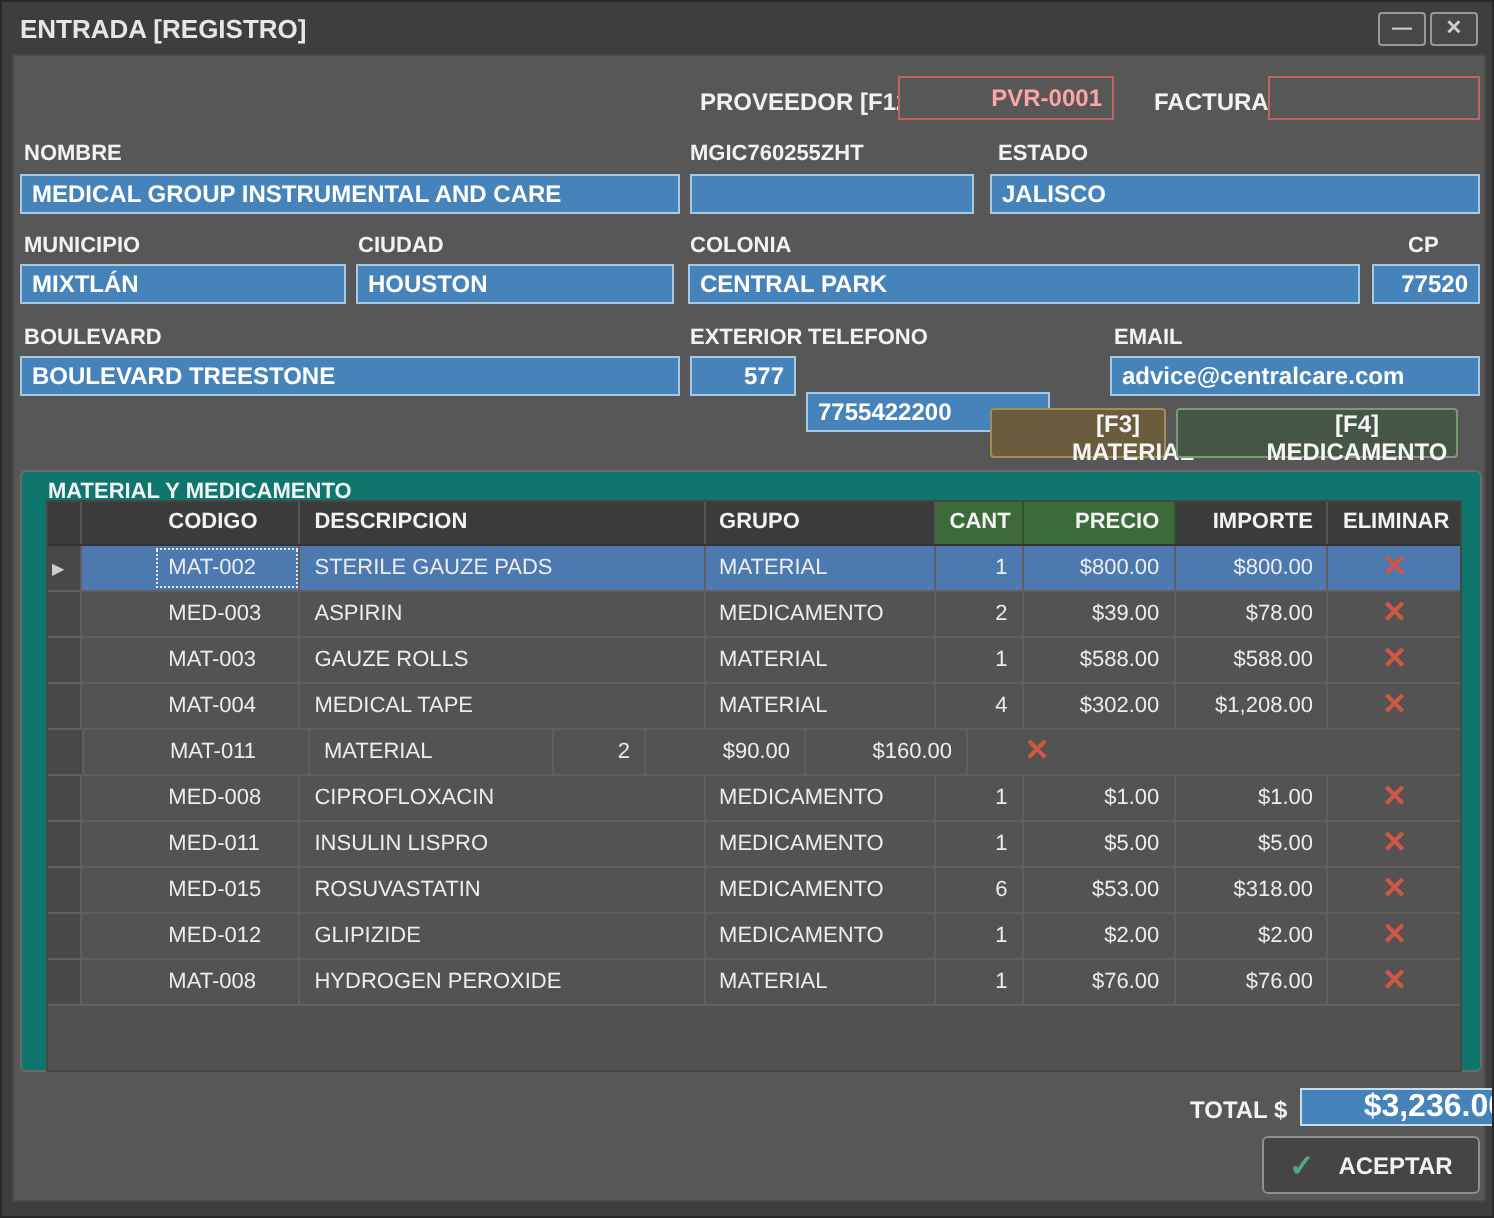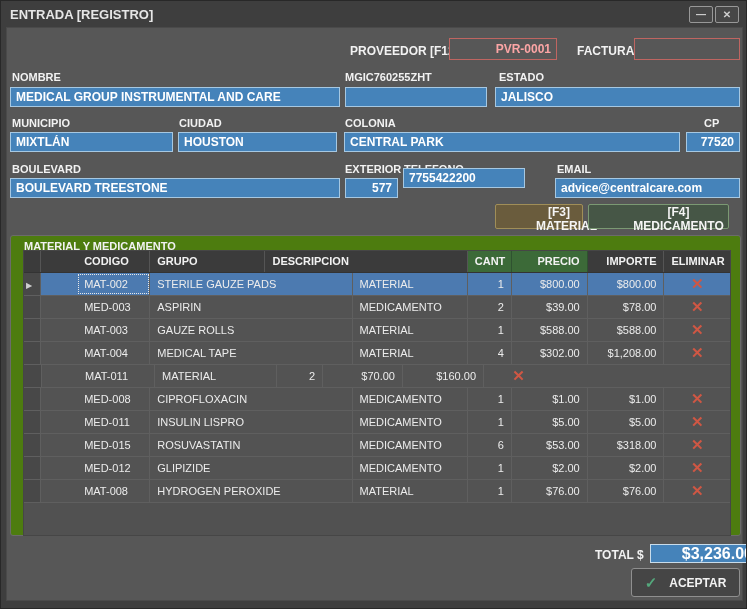--- a/index.html
+++ b/index.html
@@ -22,21 +22,21 @@
   .field { position:absolute; height:20px; background:#4583ba; border:1px solid #a6c8e2; color:#ffffff; font-size:12px; font-weight:bold; font-family:"Liberation Sans", sans-serif; padding:0 5px; outline:none; }
   .field.req { background:#575757; border:1px solid #bf6561; color:#fca5a5; height:22px; }
   .ta-right { text-align:right; }
   .ta-center { text-align:center; }
 
   .fbtn { position:absolute; height:25px; border-radius:2px; color:#f5f5f5; font-size:12px; font-weight:bold; font-family:"Liberation Sans", sans-serif; cursor:default;padding-left:40px; }
   .btn-f3 { left:488px; top:176px; width:88px; background:#6a5c3d; border:1px solid #a08e58; }
   .btn-f4 { left:581px; top:176px; width:141px; background:#465646; border:1px solid #7b9973; }
 
   
-  .groupbox { position:absolute; left:3px; top:207px; width:731px; height:301px; border:1px solid #6b6b6b; border-radius:3px; background:#4d7c0f; }
+  .groupbox { position:absolute; left:3px; top:207px; width:731px; height:301px; border:1px solid #6b6b6b; border-radius:3px; background:#0f766e; }
   .group-title { position:absolute; left:13px; top:4px; font-size:11px; font-weight:bold; color:#f2f2f2; }
 
   
   .grid { position:absolute; left:12px; top:14px; width:708px; height:286px; background:#515151; border:1px solid #464646; overflow:hidden; }
   .t-head, .t-row { display:flex; width:100%; }
   .t-head { height:22px; background:#3b3b3b; border-bottom:1px solid #333333; }
   .hcell { font-size:11px; font-weight:bold; color:#f2f2f2; line-height:21px; padding:0 7px; border-right:1px solid #555555; overflow:hidden; white-space:nowrap; }
   .hcell.green { background:#3c6a38; border-right:1px solid #2f5230; }
   .t-row { height:23px; background:#535353; border-bottom:1px solid #5f5f5f; }
   .cell { font-size:11px; color:#ececec; line-height:22px; padding:0 7px; border-right:1px solid #5f5f5f; overflow:hidden; white-space:nowrap; }
@@ -98,35 +98,35 @@
     <div class="lbl" style="left:338px; top:89px;">COLONIA</div>
     <input class="field" style="left: 337px; top: 104px; width: 336px;" value="CENTRAL PARK">
     <div class="lbl" style="left:697px; top:89px;">CP</div>
     <input class="field ta-right" style="left: 679px; top: 104px; width: 54px;" value="77520">
 
     <div class="lbl" style="left:5px; top:135px;">BOULEVARD</div>
     <input class="field" style="left: 3px; top: 150px; width: 330px;" value="BOULEVARD TREESTONE">
     <div class="lbl" style="left:338px; top:135px;">EXTERIOR</div>
     <input class="field ta-right" style="left: 338px; top: 150px; width: 53px;" value="577">
     <div class="lbl" style="left:397px; top:135px;">TELEFONO</div>
-    <input class="field" style="left: 396px; top: 140px; width: 122px;" value="7755422200">
+    <input class="field" style="left: 396px; top: 168px; width: 122px;" value="7755422200">
     <div class="lbl" style="left:550px; top:135px;">EMAIL</div>
     <input class="field" style="left: 548px; top: 150px; width: 185px;" value="advice@centralcare.com">
 
     <button class="fbtn btn-f3">[F3] MATERIAL</button>
     <button class="fbtn btn-f4">[F4] MEDICAMENTO</button>
 
     <div class="groupbox">
       <div class="group-title">MATERIAL Y MEDICAMENTO</div>
       <div class="grid">
         <div class="t-head">
           <div class="hcell c0"></div>
           <div class="hcell c1">CODIGO</div>
+          <div class="hcell c2">DESCRIPCION</div>
           <div class="hcell c3">GRUPO</div>
-          <div class="hcell c2">DESCRIPCION</div>
           <div class="hcell c4 green ta-right">CANT</div>
           <div class="hcell c5 green ta-right">PRECIO</div>
           <div class="hcell c6 ta-right">IMPORTE</div>
           <div class="hcell c7 ta-center">ELIMINAR</div>
         </div>
         <div>
   <div class="t-row selected">
     <div class="cell c0"><span class="arrow">▶</span></div>
     <div class="cell c1">MAT-002</div>
     <div class="cell c2">STERILE GAUZE PADS</div>
@@ -168,21 +168,21 @@
     <div class="cell c5">$302.00</div>
     <div class="cell c6">$1,208.00</div>
     <div class="cell c7"><span class="xicon">✕</span></div>
   </div>
 
   <div class="t-row">
     <div class="cell c0"><span class="arrow">▶</span></div>
     <div class="cell c1">MAT-011</div>
     <div class="cell c3">MATERIAL</div>
     <div class="cell c4">2</div>
-    <div class="cell c5">$70.00</div>
+    <div class="cell c5">$90.00</div>
     <div class="cell c6">$160.00</div>
     <div class="cell c7"><span class="xicon">✕</span></div>
   </div>
 
   <div class="t-row">
     <div class="cell c0"><span class="arrow">▶</span></div>
     <div class="cell c1">MED-008</div>
     <div class="cell c2">CIPROFLOXACIN</div>
     <div class="cell c3">MEDICAMENTO</div>
     <div class="cell c4">1</div>

